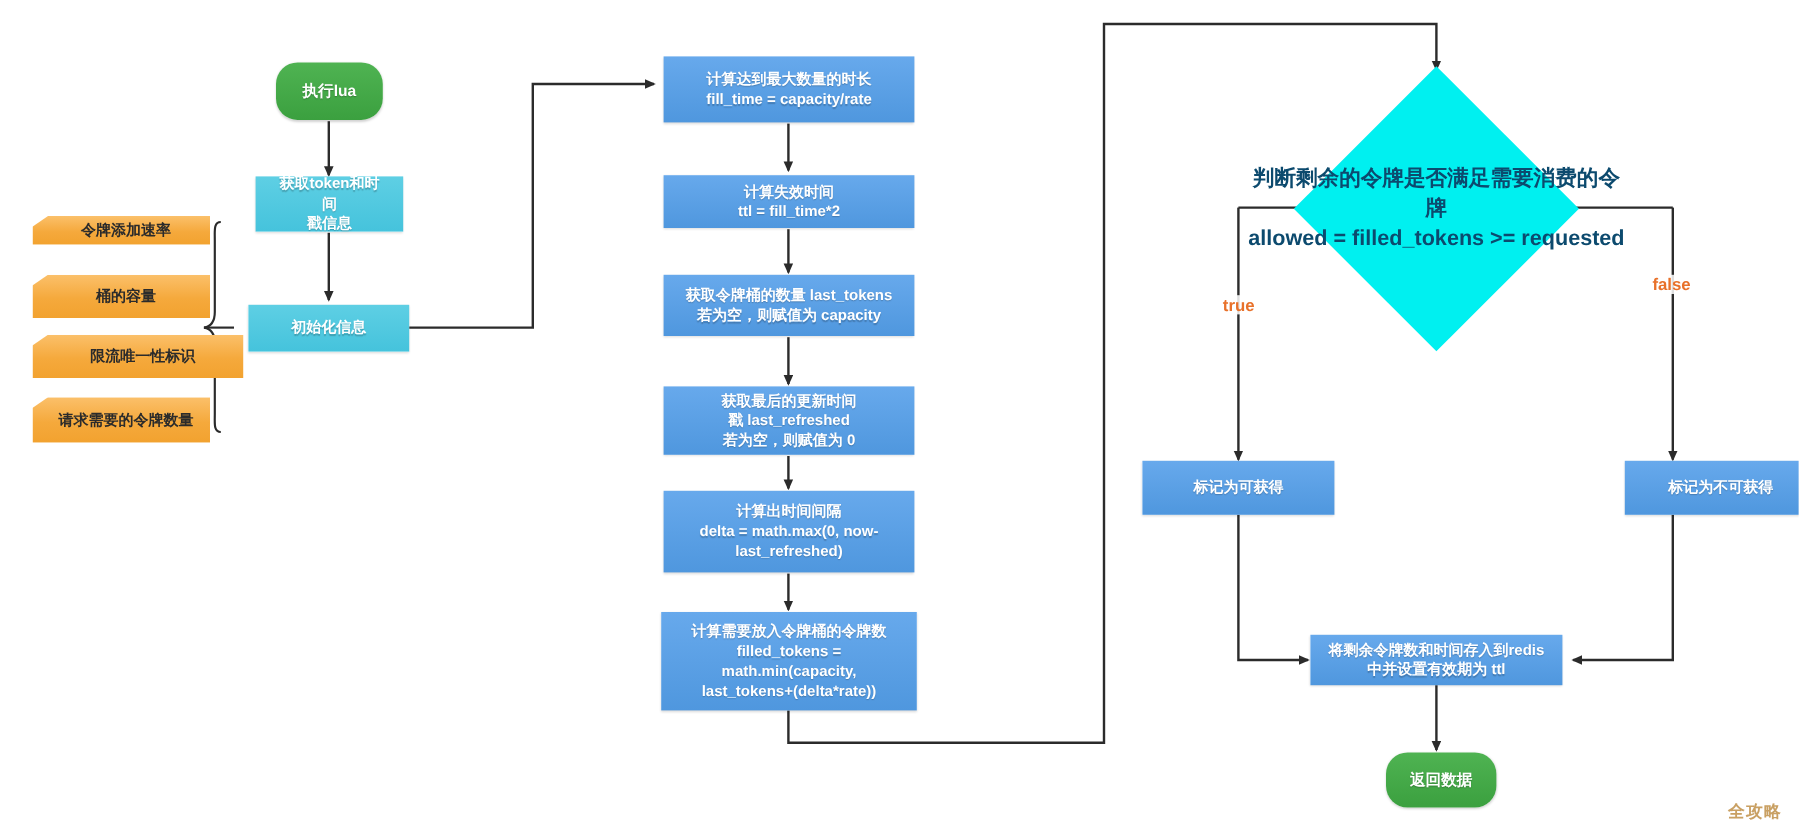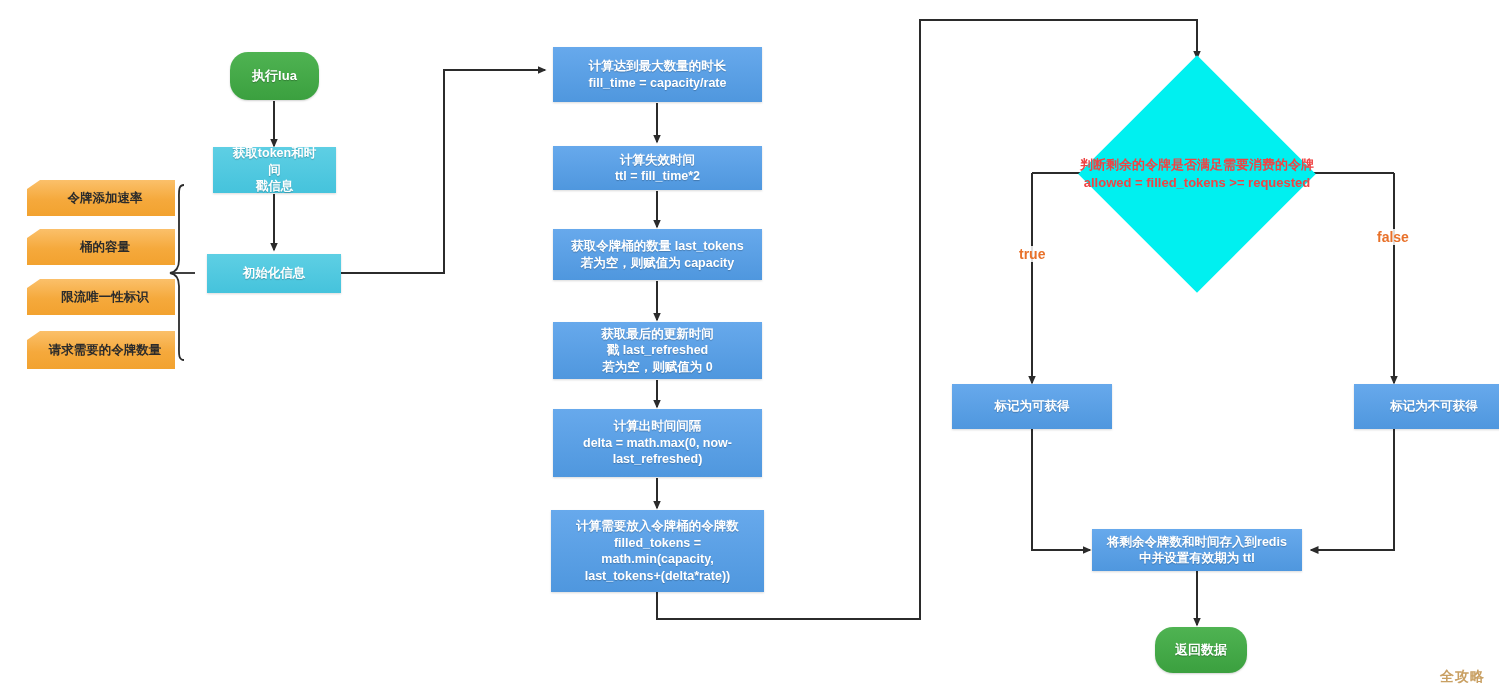--- a/index.html
+++ b/index.html
@@ -89,22 +89,22 @@
     background: #00f0f0;
     transform: rotate(45deg);
   }
   .diamond-text {
     position: absolute;
     left: 50%;
     top: 50%;
     transform: translate(-50%, -50%);
     width: 320px;
     text-align: center;
-    color: #ef4444;
-    font-size: 13px;
+    color: #0c4a6e;
+    font-size: 18px;
     font-weight: bold;
     line-height: 1.4;
     white-space: pre-line;
     z-index: 4;
   }
   
   .edge-label {
     position: absolute;
     color: #e8712a;
     font-size: 14px;
@@ -166,29 +166,29 @@
       <path d="M1295,173 L1394,173"></path>
 
       <path d="M1032,429 L1032,550 L1090,550" marker-end="url(#arrow)"></path>
 
       <path d="M1394,429 L1394,550 L1311,550" marker-end="url(#arrow)"></path>
 
       <path d="M1197,571 L1197,625" marker-end="url(#arrow)"></path>
     </g>
   </svg>
 
-  <div class="node banner" style="left:27px; top:180px; width:148px; height:36px;">
+  <div class="node banner" style="left:27px; top:180px; width:148px; height:24px;">
     <span>令牌添加速率</span>
   </div>
 
   <div class="node banner" style="left:27px; top:229px; width:148px; height:36px;">
     <span>桶的容量</span>
   </div>
 
-  <div class="node banner" style="left:27px; top:279px; width:148px; height:36px;">
+  <div class="node banner" style="left:27px; top:279px; width:176px; height:36px;">
     <span>限流唯一性标识</span>
   </div>
 
   <div class="node banner" style="left:27px; top:331px; width:148px; height:38px;">
     <span>请求需要的令牌数量</span>
   </div>
 
   <div class="node term" style="left:230px; top:52px; width:89px; height:48px;">
     <span>执行lua</span>
   </div>

